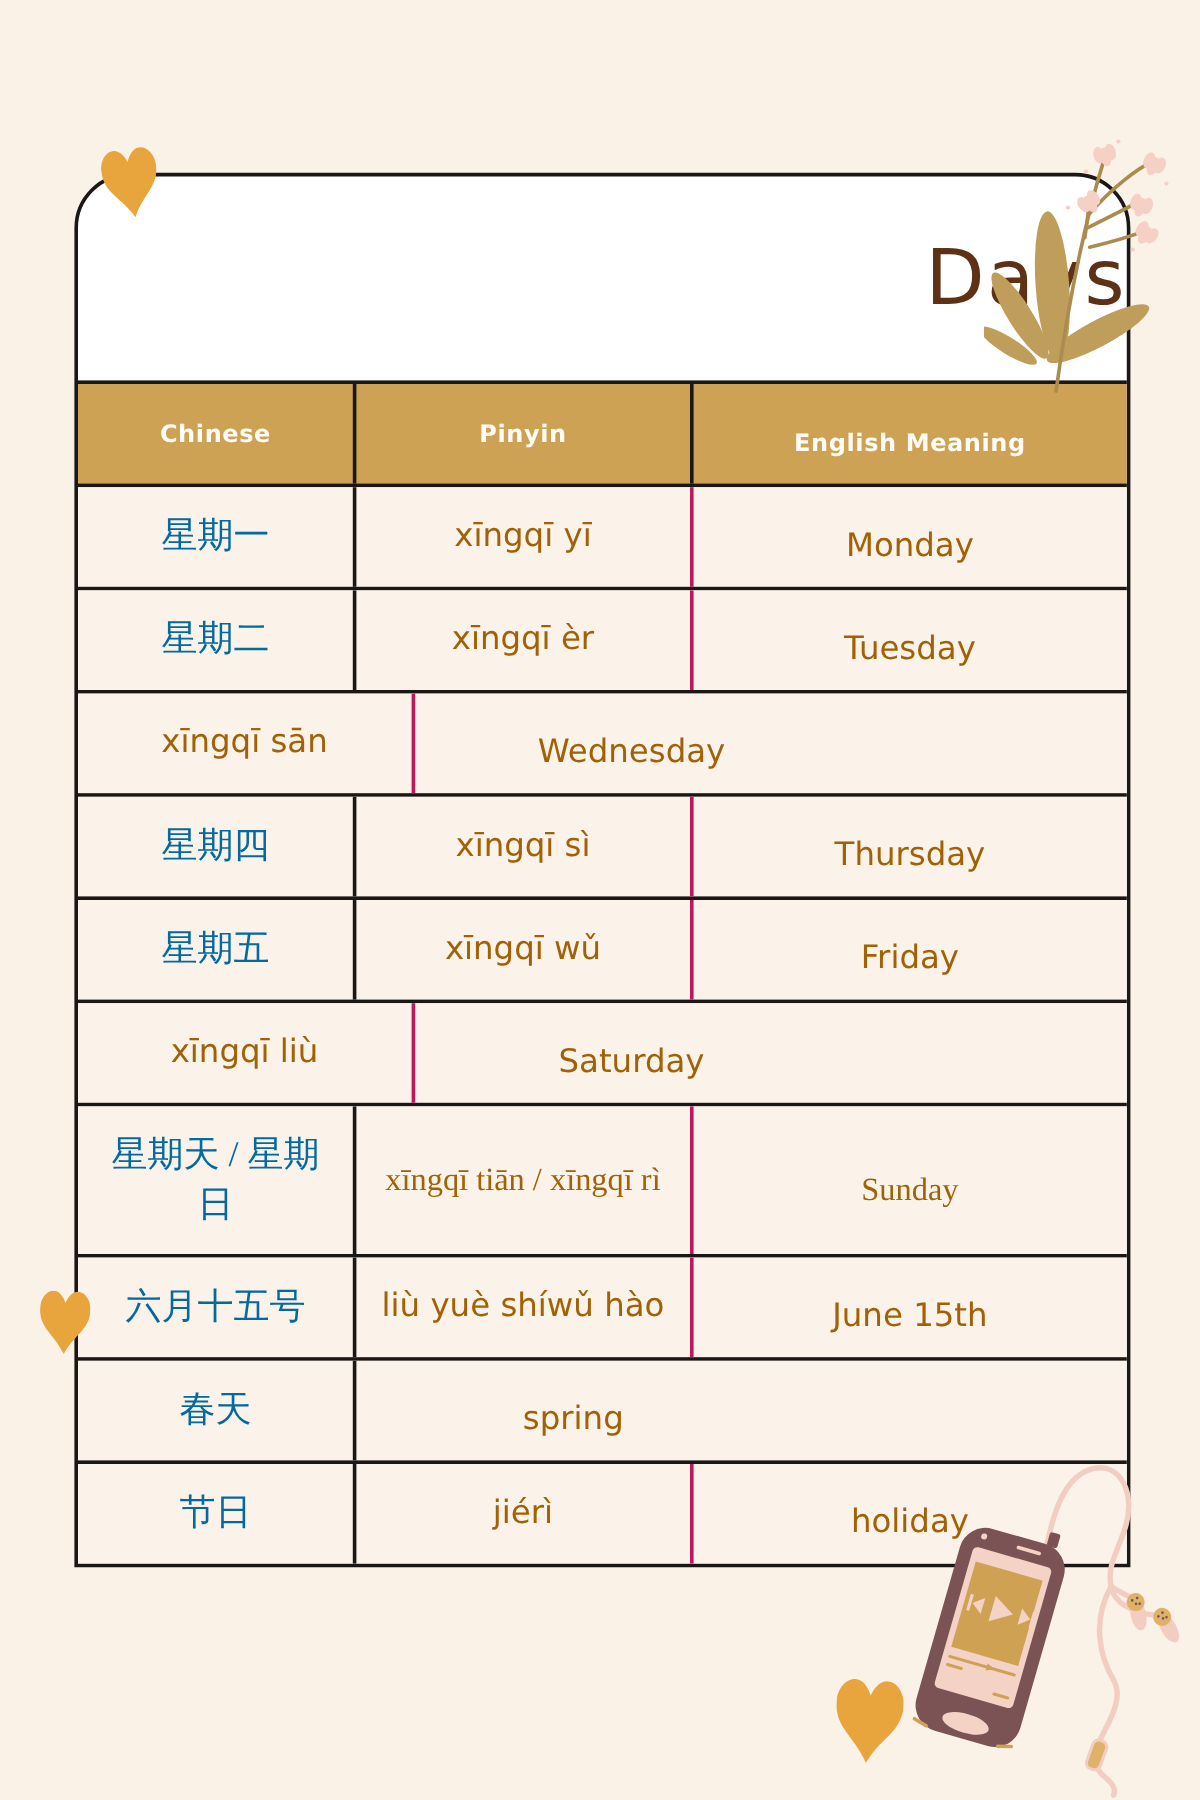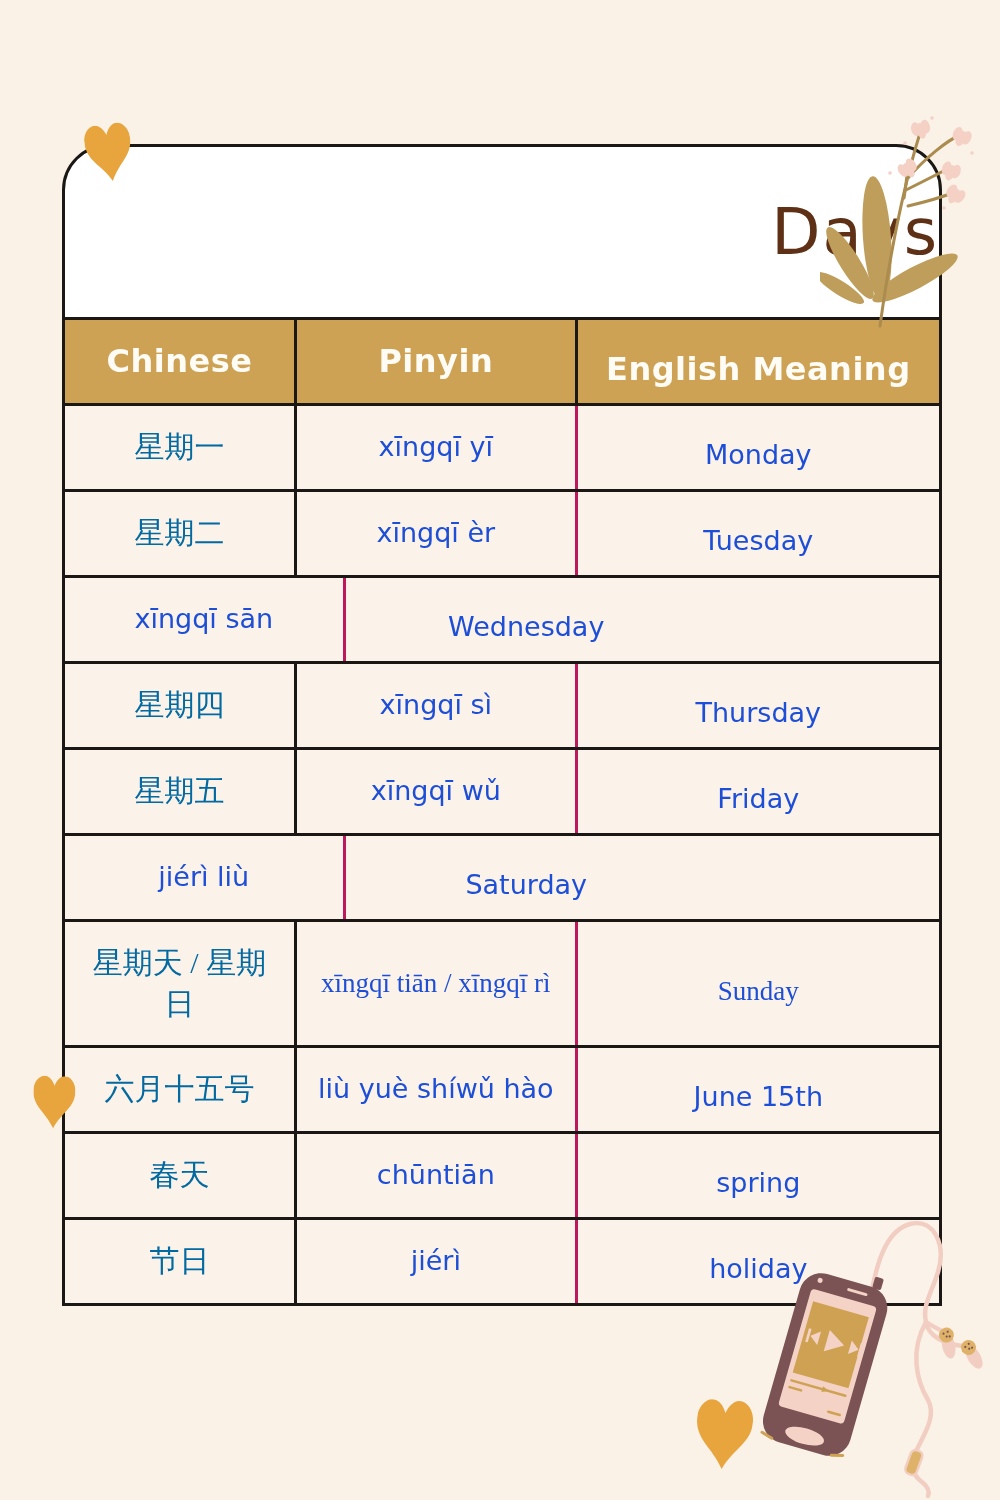--- a/index.html
+++ b/index.html
@@ -25,28 +25,28 @@
   .t-row {
     display:flex; height:86px; box-sizing:border-box;
     border-bottom:3px solid #1A1714; background:#FBF3EA;
   }
   .t-row.row-tall { height:126px;font-family:Liberation Serif, serif; }
   .t-row.row-last { flex:1; height:auto; border-bottom:none; }
   .t-row.header-row { background:#CDA255; }
   .cell {
     display:flex; align-items:center; justify-content:center;
     text-align:center; padding:0 18px; box-sizing:border-box;
-    font-size:27px; color:#1d4ed8; line-height:1.35;
+    font-size:27px; color:#a16207; line-height:1.35;
   }
   .col-c { width:26.55%; border-right:3px solid #1A1714; }
   .col-p { width:32.10%; border-right:3px solid #be185d; }
   .col-e { width:41.35%;margin-top:16px; }
   .zh { font-size:30px; color:#0369a1; }
   .hcell {
-    font-weight:bold; color:#FFFCF6; font-size:32px; letter-spacing:0.5px;
+    font-weight:bold; color:#FFFCF6; font-size:20px; letter-spacing:0.5px;
     border-right-color:#1A1714;
   }
   .deco { position:absolute; }
   .heart-tl { left:86px; top:124px; width:46px; height:58px; transform:rotate(-8deg); z-index:5; }
   .heart-ml { left:33px; top:1076px; width:42px; height:53px; transform:rotate(2deg); z-index:5; }
   .heart-b  { left:696px; top:1400px; width:56px; height:70px; transform:rotate(4deg); z-index:5; }
   .flower   { left:820px; top:78px;  width:180px; height:250px; z-index:4; }
   .player   { left:730px; top:1210px; width:270px; height:290px; z-index:4; }
 </style>
 </head>
@@ -84,36 +84,35 @@
         <div class="cell col-c zh">星期四</div>
         <div class="cell col-p">xīngqī sì</div>
         <div class="cell col-e">Thursday</div>
       </div>
       <div class="t-row">
         <div class="cell col-c zh">星期五</div>
         <div class="cell col-p">xīngqī wǔ</div>
         <div class="cell col-e">Friday</div>
       </div>
       <div class="t-row">
-        <div class="cell col-p">jiérì liù</div>
+        <div class="cell col-p">xīngqī liù</div>
         <div class="cell col-e">Saturday</div>
       </div>
       <div class="t-row row-tall">
         <div class="cell col-c zh">星期天 / 星期日</div>
         <div class="cell col-p">xīngqī tiān / xīngqī rì</div>
         <div class="cell col-e">Sunday</div>
       </div>
       <div class="t-row">
         <div class="cell col-c zh">六月十五号</div>
         <div class="cell col-p">liù yuè shíwǔ hào</div>
         <div class="cell col-e">June 15th</div>
       </div>
       <div class="t-row">
         <div class="cell col-c zh">春天</div>
-        <div class="cell col-p">chūntiān</div>
         <div class="cell col-e">spring</div>
       </div>
       <div class="t-row row-last">
         <div class="cell col-c zh">节日</div>
         <div class="cell col-p">jiérì</div>
         <div class="cell col-e">holiday</div>
       </div>
     </div>
   </div>
 

